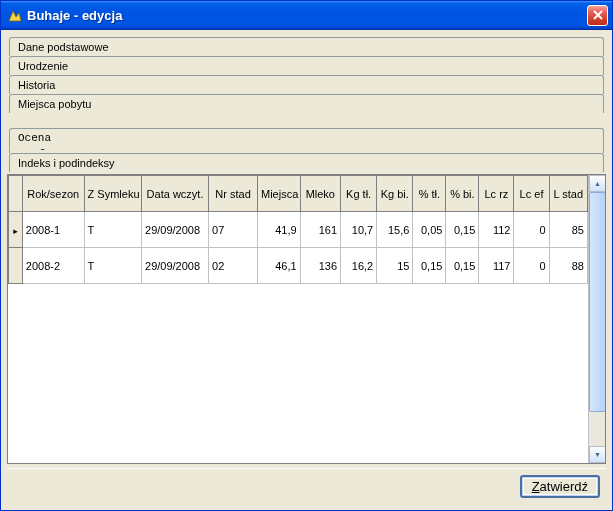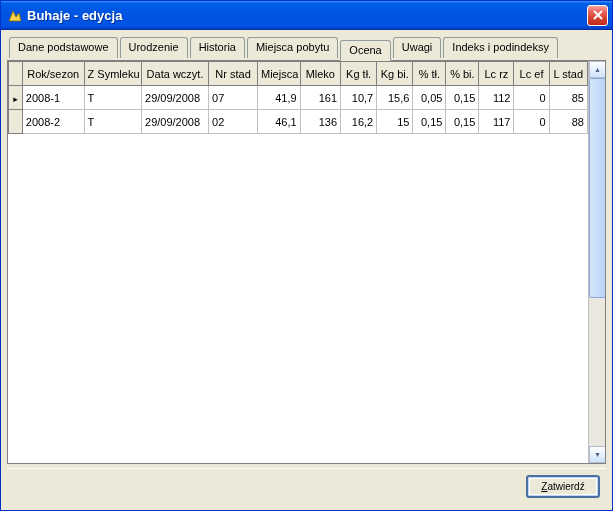--- a/index.html
+++ b/index.html
@@ -44,38 +44,40 @@
     background: #ece9d8;
     padding: 6px;
     display: flex; flex-direction: column;
   }
 
   .tab-header {
     display: flex;
     padding-left: 2px;
     position: relative;
     z-index: 2;
+    flex-direction: column;
   }
   .tab {
     padding: 3px 8px 3px 8px;
     background: #ece9d8;
     border: 1px solid #919b9c;
     border-bottom: none;
     margin-right: 2px;
     border-radius: 3px 3px 0 0;
     position: relative;
     top: 1px;
     color: #000;
   }
   .tab.active {
     background: #ece9d8;
     border-bottom: 1px solid #ece9d8;
-    top: 4px;
+    top: 16px;
     padding-bottom: 4px;
     z-index: 3;
+    font-family: Liberation Mono, monospace;
   }
 
   .tab-panel {
     flex: 1;
     background: #ece9d8;
     position: relative;
     margin-top: -1px;
     z-index: 1;
   }
 
@@ -91,21 +93,21 @@
     overflow: hidden;
   }
   table.grid {
     border-collapse: collapse;
     width: 100%;
     table-layout: fixed;
   }
   table.grid th, table.grid td {
     border: 1px solid #c0c0c0;
     padding: 2px 3px;
-    height: 24px;
+    height: 36px;
     overflow: hidden;
     white-space: nowrap;
     text-overflow: clip;
   }
   table.grid th {
     background: #ece9d8;
     font-weight: normal;
     text-align: center;
     border: 1px solid #808080;
     color: #000;
@@ -153,21 +155,21 @@
     gap: 8px;
     border-top: 1px solid #fff;
   }
   .btn {
     min-width: 74px;
     height: 23px;
     background: #ece9d8;
     border: 1px solid #707070;
     border-radius: 3px;
     padding: 0 10px;
-    font-size: 10px;
+    font-size: 13px;
     font-family: Tahoma, sans-serif;
     display: flex;
     align-items: center;
     justify-content: center;
     box-shadow: inset 1px 1px 0 #fff;
   }
   .btn.default {
     border: 2px solid #4a6fa1;
     box-shadow: inset 0 0 0 1px #bdd3f2, inset 0 0 0 2px #fff;
   }

